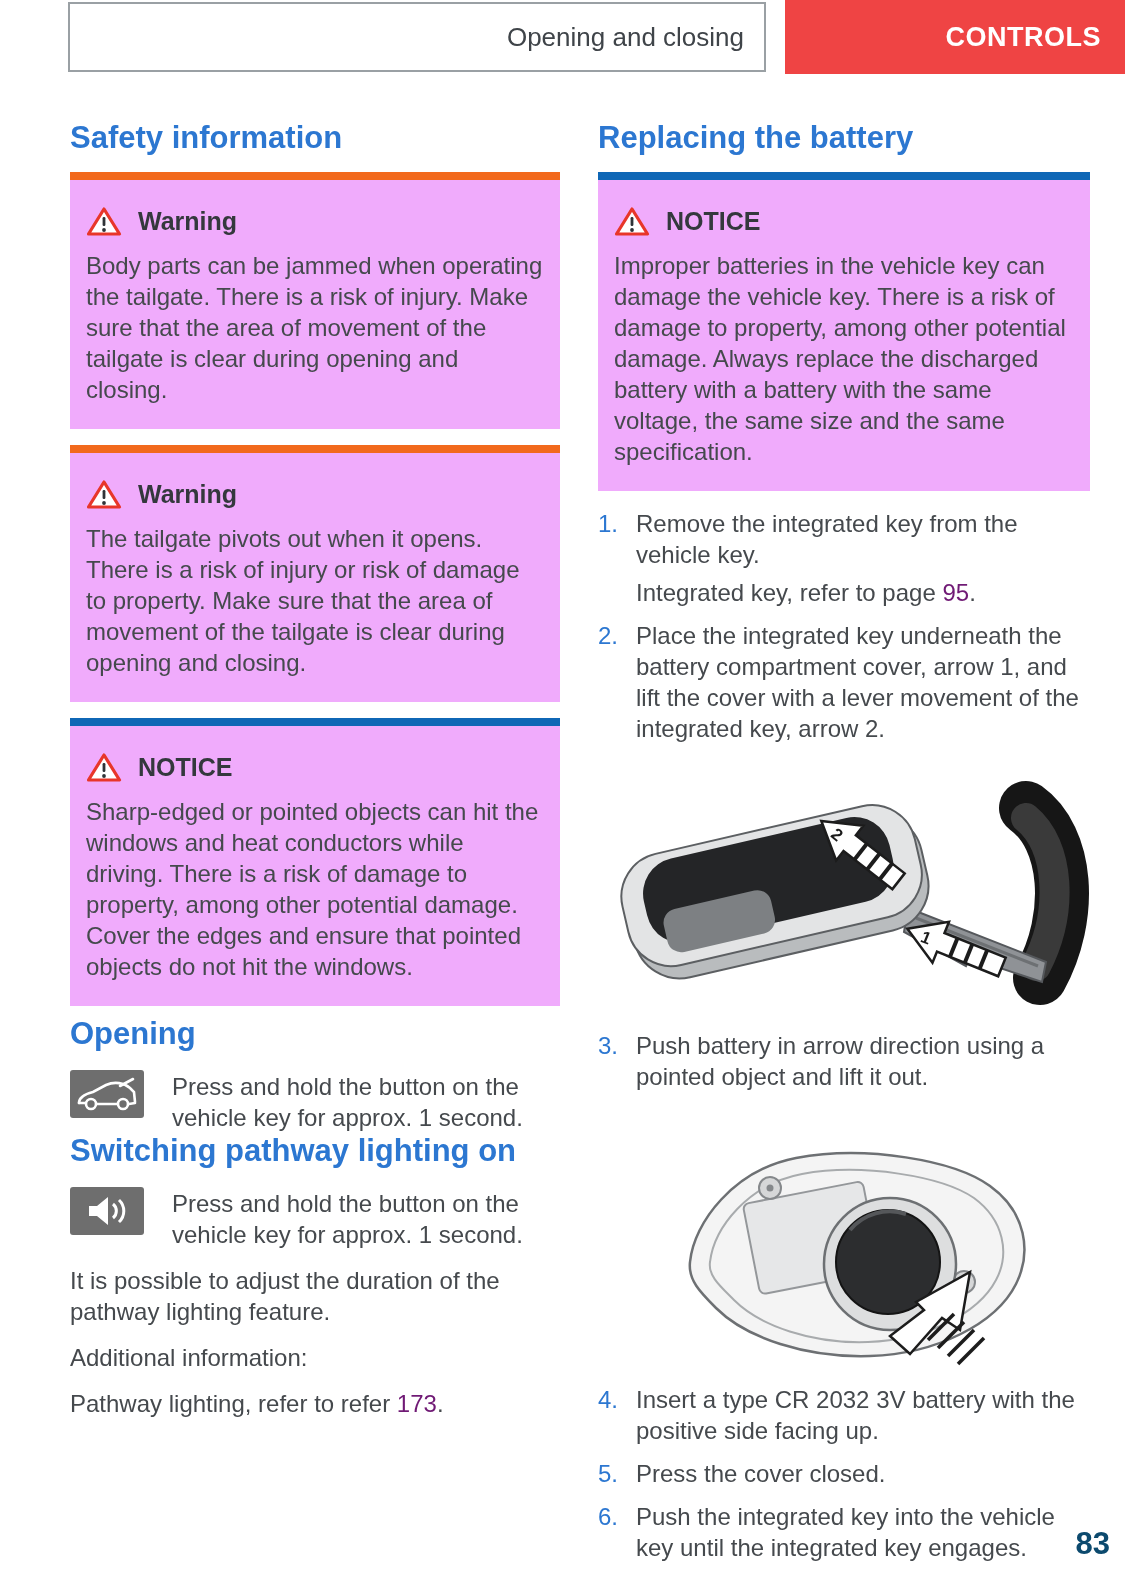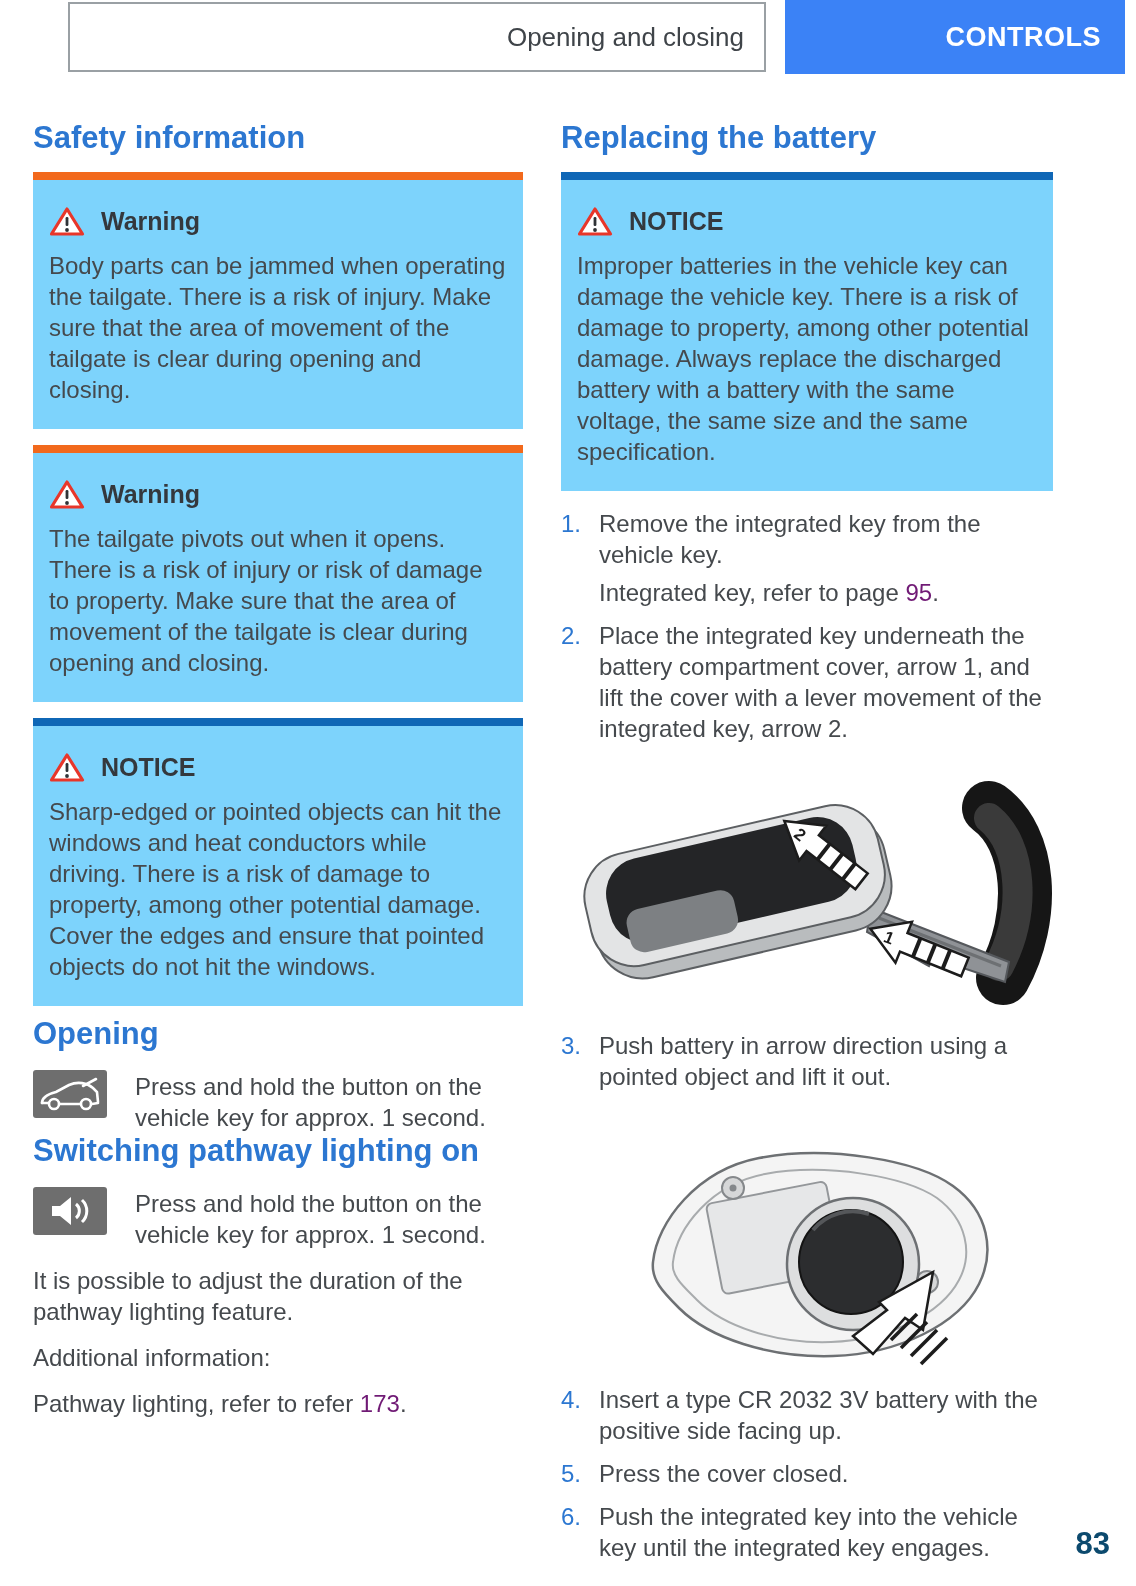--- a/index.html
+++ b/index.html
@@ -7,37 +7,37 @@
        font-family:"Liberation Sans", sans-serif;color:#45494d;}
 
   
   .header{position:relative;height:74px;}
   .crumb-box{position:absolute;left:68px;top:2px;width:698px;height:70px;
 
              border:2px solid #9aa0a4;box-sizing:border-box;background:#fff;
              display:flex;align-items:center;justify-content:flex-end;
              padding-right:20px;font-size:26px;color:#3f4449;}
   .controls-box{position:absolute;left:785px;top:0;width:340px;height:74px;
-             background:#3b82f6;color:#fff;font-weight:bold;font-size:27px;
+             background:#ef4444;color:#fff;font-weight:bold;font-size:27px;
              letter-spacing:.5px;display:flex;align-items:center;
              justify-content:flex-end;padding-right:24px;box-sizing:border-box;}
 
   
   .content{display:grid;grid-template-columns:490px 492px;column-gap:38px;
-           padding:46px 0 0 33px;}
+           padding:46px 0 0 70px;}
 
   h2.section{color:#2c77d1;font-size:31px;font-weight:bold;margin:0;line-height:36px;}
   .mt-top{margin-top:2px;}
 
   
   .alert{margin-top:16px;margin-bottom:10px;}
   .alert-bar{height:8px;}
   .bar-warning{background:#f2691c;}
   .bar-notice{background:#0f67b6;}
-  .alert-body{background:#7dd3fc;padding:26px 16px 24px 16px;}
+  .alert-body{background:#f0abfc;padding:26px 16px 24px 16px;}
   .alert-head{display:flex;align-items:center;gap:16px;font-size:25px;
               font-weight:bold;color:#34383d;}
   .alert-text{margin-top:13px;font-size:24px;line-height:31px;}
 
   
   .icon-row{display:flex;gap:28px;margin-top:18px;align-items:flex-start;}
   .glyph-box{width:74px;height:48px;background:#6e6e6e;border-radius:3px;
              flex:0 0 auto;display:flex;align-items:center;justify-content:center;}
   .icon-row-text{font-size:24px;line-height:31px;padding-top:1px;}
 

